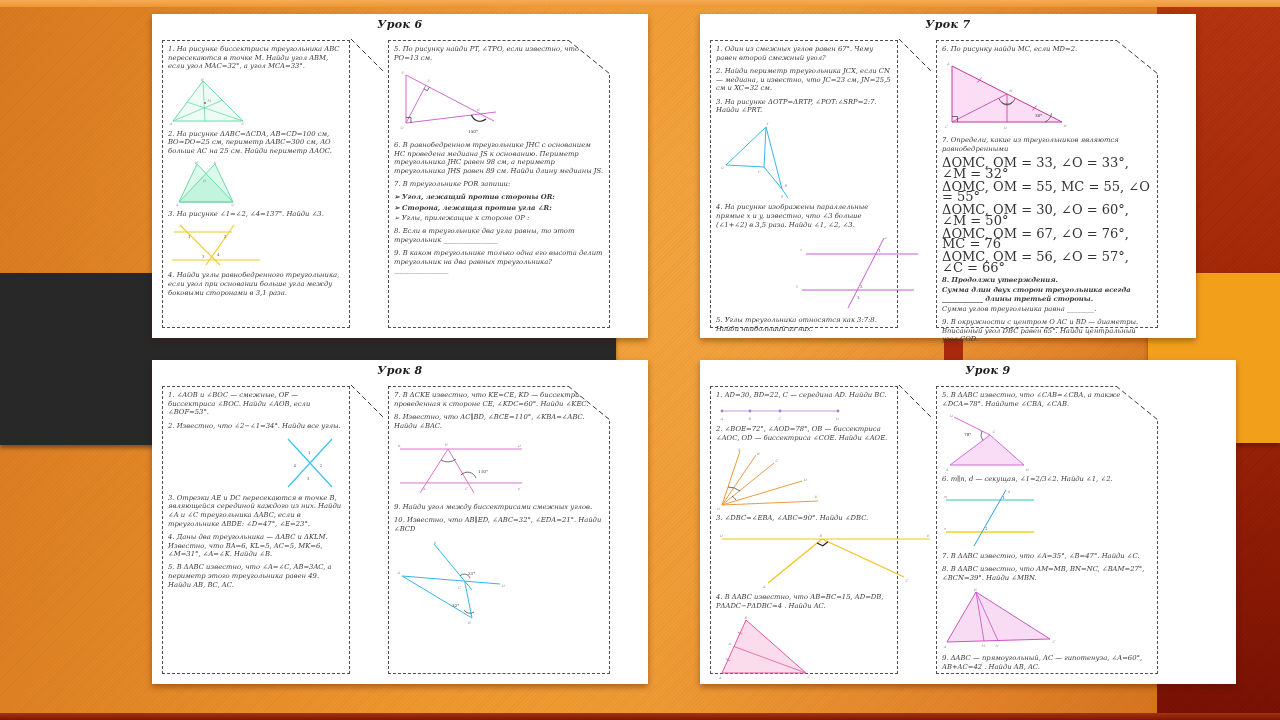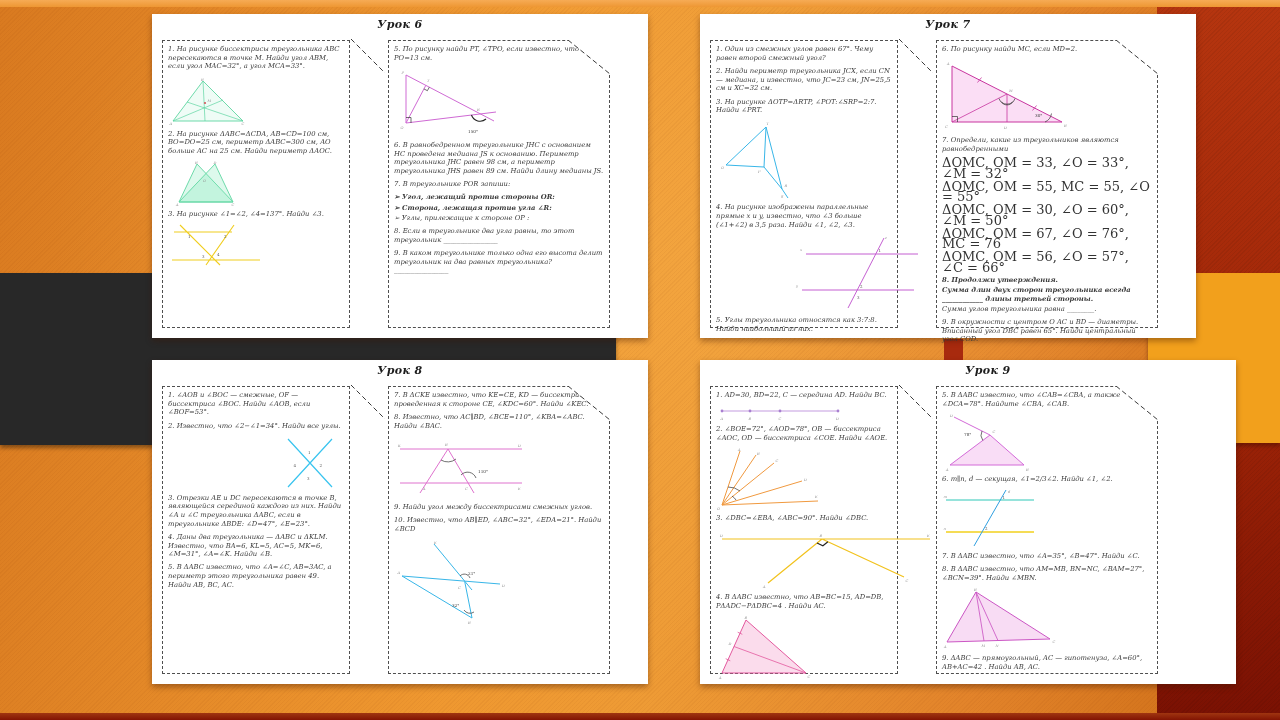--- a/index.html
+++ b/index.html
@@ -106,20 +106,21 @@
       <text x="29" y="22" class="dl">O</text>
     </svg>
     <p>3. На рисунке ∠1=∠2, ∠4=137°. Найди ∠3.</p>
     <svg class="diag" width="96" height="44" viewBox="0 0 96 44">
       <path d="M6,9 L64,9 M4,37 L92,37 M12,2 L52,42 M66,2 L38,42" class="yS"></path>
       <text x="20" y="14.5" class="dn">1</text>
       <text x="56" y="14.5" class="dn">2</text>
       <text x="34" y="34.5" class="dn">3</text>
       <text x="49" y="33" class="dn">4</text>
     </svg>
+    <p>4. Найди углы равнобедренного треугольника, если угол при основании больше угла между боковыми сторонами в 3,1 раза.</p>
   </div>
   <div class="box r">
     <svg class="cut" width="48" height="40" viewBox="0 0 48 40">
       <polygon points="6,0 48,0 48,34" fill="#ffffff"></polygon>
       <line x1="6" y1="0" x2="48" y2="34" class="dashln"></line>
     </svg>
     <p>5. По рисунку найди PT, ∠TPO, если известно, что PO=13 см.</p>
     <svg class="diag" width="104" height="70" viewBox="0 0 104 70">
       <path d="M12,8 L12,56 M12,56 L86,47 L102,45 M12,8 L100,54 M12,56 L31.8,18.4" class="mS"></path>
       <path d="M12,50.5 L17,50.5 L17,56" class="kS"></path>

